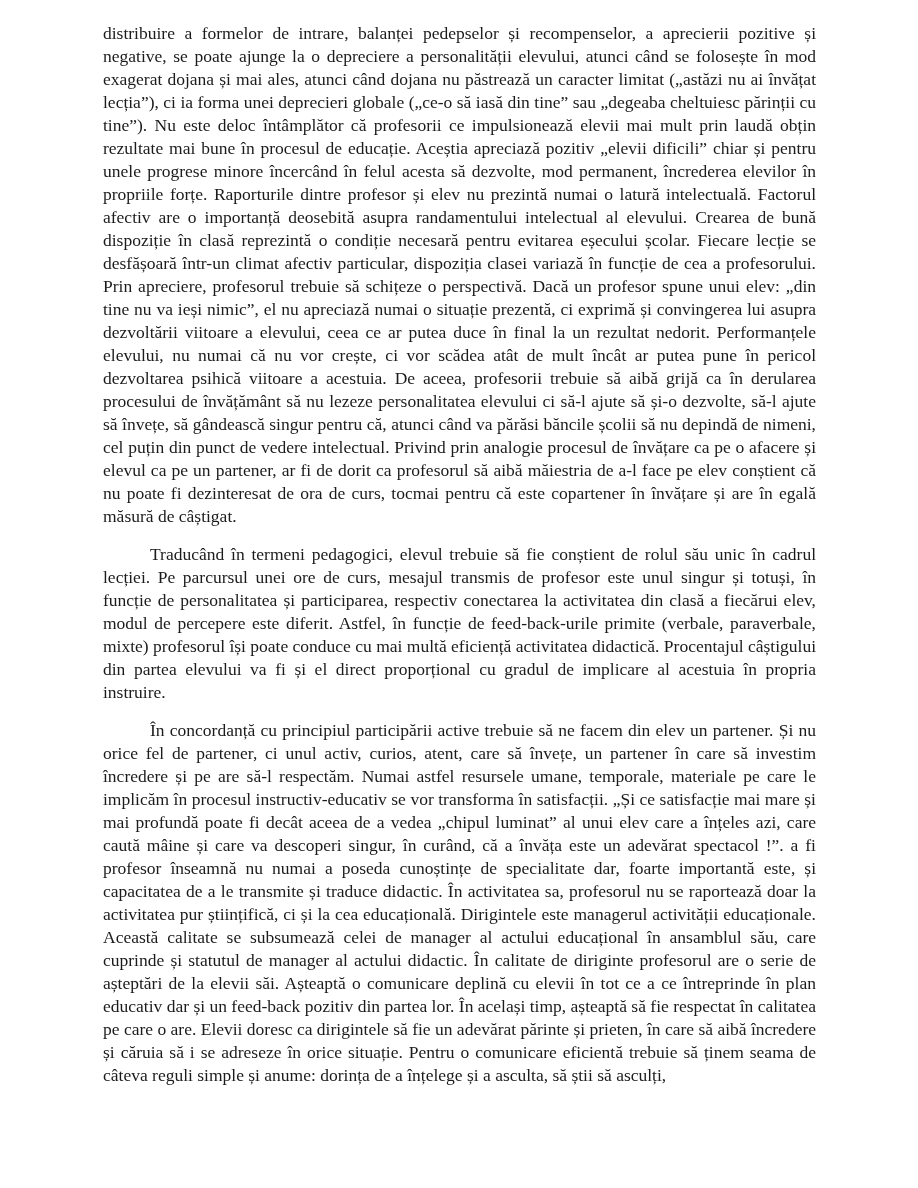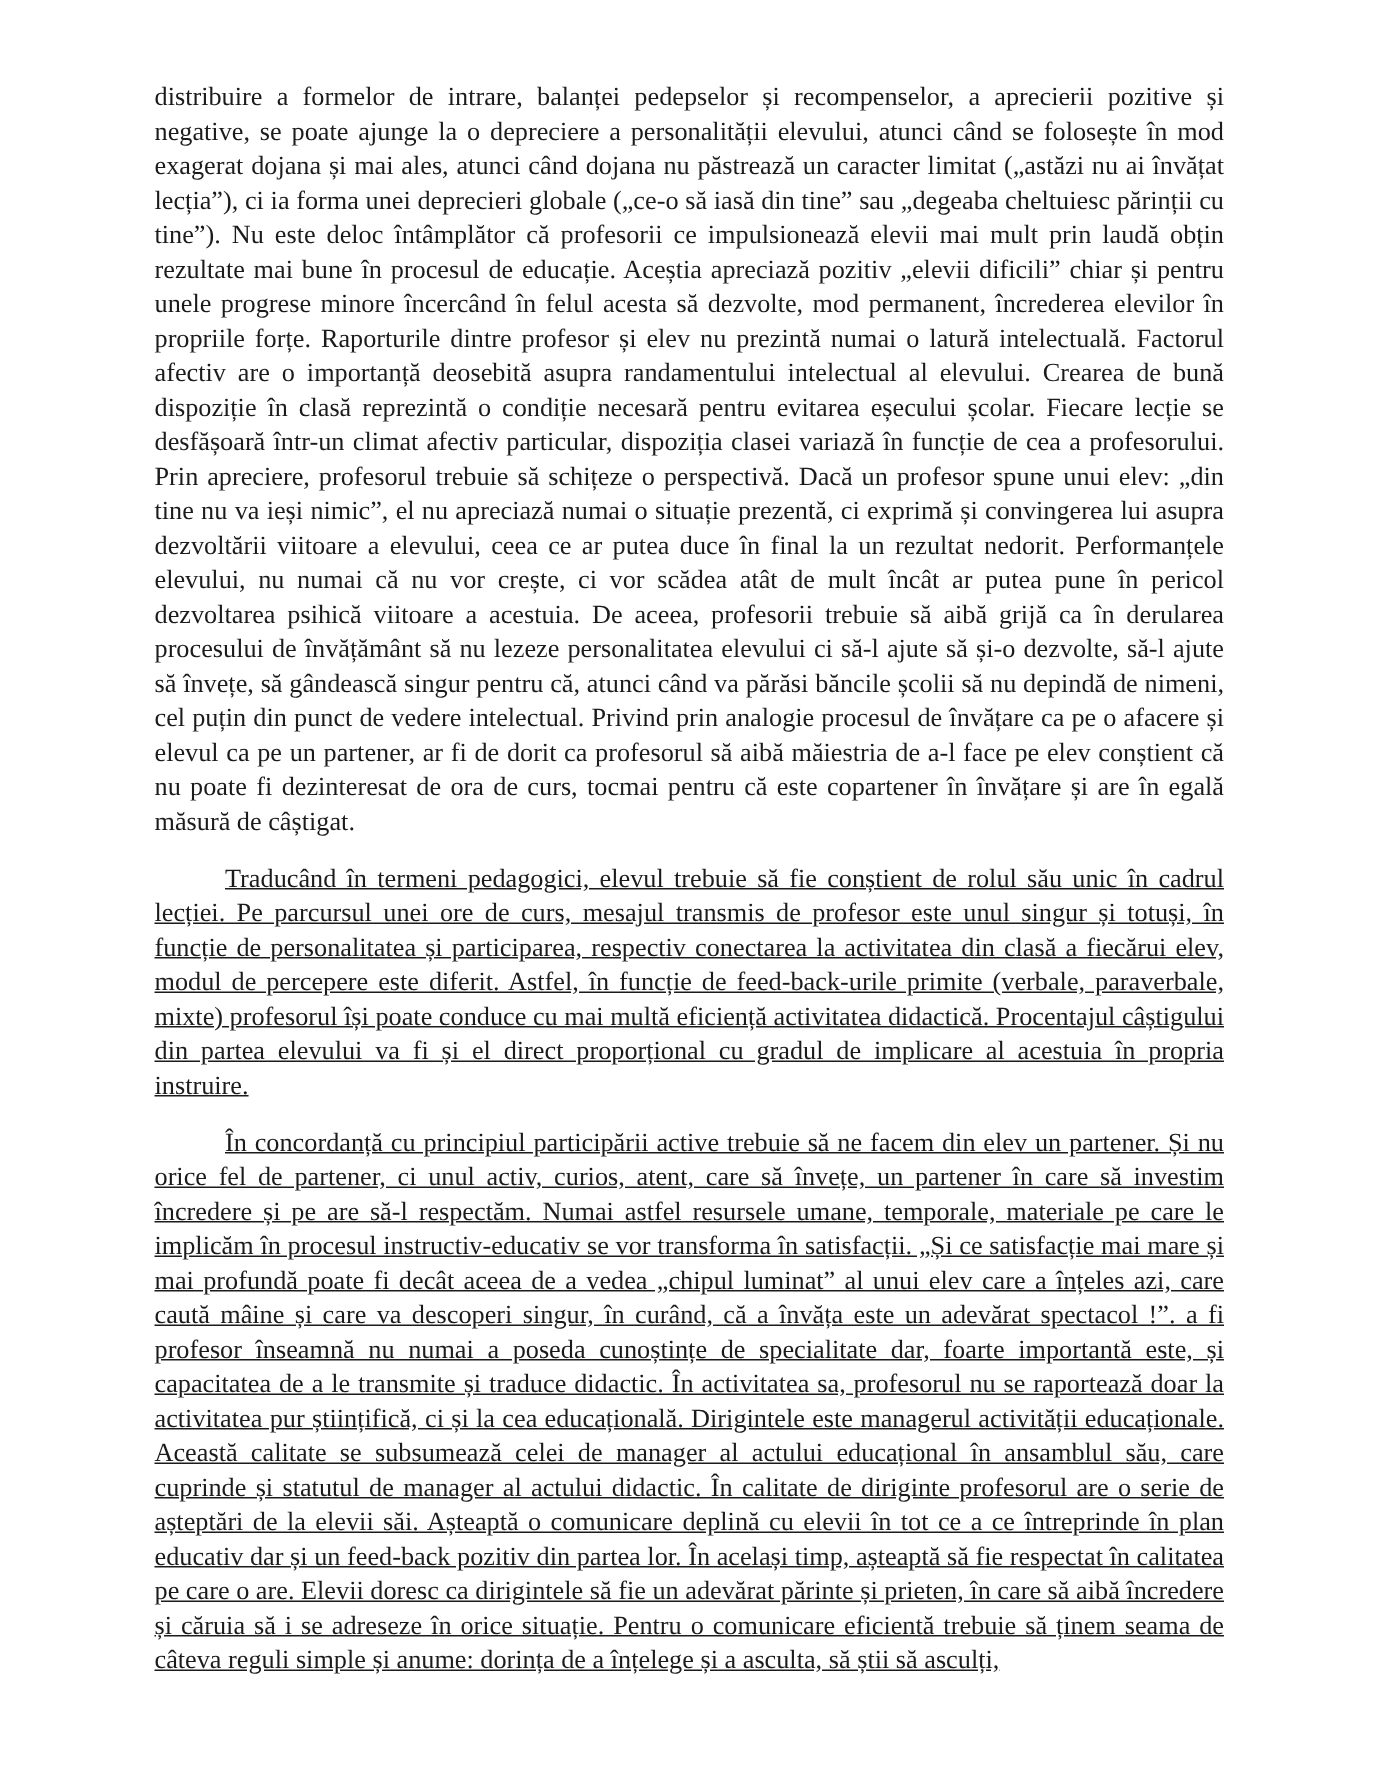--- a/index.html
+++ b/index.html
@@ -7,37 +7,36 @@
     padding: 0;
     background: #ffffff;
   }
   .page {
     position: relative;
     box-sizing: border-box;
     width: 918px;
     height: 1188px;
     margin: 0 auto;
     background: #ffffff;
-    padding: 53px 102px 0 103px;
+    padding: 22px 102px 0 103px;
     overflow: hidden;
   }
   .doc-body {
     font-family: "Liberation Serif", "DejaVu Serif", serif;
     font-size: 17.5px;
     line-height: 23px;
     color: #1b1b1b;
     text-align: justify;
   }
   .para {
     margin: 0 0 15px 0;
     padding: 0;
   }
   .para.indent {
     text-indent: 47px;
-    text-decoration: underline;
   }
 </style>
 </head>
 <body>
 
 <div class="page">
   <div class="doc-body">
     <p class="para">distribuire a formelor de intrare, balanței pedepselor și recompenselor, a aprecierii pozitive și negative, se poate ajunge la o depreciere a personalității elevului, atunci când se folosește în mod exagerat dojana și mai ales, atunci când dojana nu păstrează un caracter limitat („astăzi nu ai învățat lecția”), ci ia forma unei deprecieri globale („ce-o să iasă din tine” sau „degeaba cheltuiesc părinții cu tine”). Nu este deloc întâmplător că profesorii ce impulsionează elevii mai mult prin laudă obțin rezultate mai bune în procesul de educație. Aceștia apreciază pozitiv „elevii dificili” chiar și pentru unele progrese minore încercând în felul acesta să dezvolte, mod permanent, încrederea elevilor în propriile forțe. Raporturile dintre profesor și elev nu prezintă numai o latură intelectuală. Factorul afectiv are o importanță deosebită asupra randamentului intelectual al elevului. Crearea de bună dispoziție în clasă reprezintă o condiție necesară pentru evitarea eșecului școlar. Fiecare lecție se desfășoară într-un climat afectiv particular, dispoziția clasei variază în funcție de cea a profesorului. Prin apreciere, profesorul trebuie să schițeze o perspectivă. Dacă un profesor spune unui elev: „din tine nu va ieși nimic”, el nu apreciază numai o situație prezentă, ci exprimă și convingerea lui asupra dezvoltării viitoare a elevului, ceea ce ar putea duce în final la un rezultat nedorit. Performanțele elevului, nu numai că nu vor crește, ci vor scădea atât de mult încât ar putea pune în pericol dezvoltarea psihică viitoare a acestuia. De aceea, profesorii trebuie să aibă grijă ca în derularea procesului de învățământ să nu lezeze personalitatea elevului ci să-l ajute să și-o dezvolte, să-l ajute să învețe, să gândească singur pentru că, atunci când va părăsi băncile școlii să nu depindă de nimeni, cel puțin din punct de vedere intelectual. Privind prin analogie procesul de învățare ca pe o afacere și elevul ca pe un partener, ar fi de dorit ca profesorul să aibă măiestria de a-l face pe elev conștient că nu poate fi dezinteresat de ora de curs, tocmai pentru că este copartener în învățare și are în egală măsură de câștigat.</p>
     <p class="para indent">Traducând în termeni pedagogici, elevul trebuie să fie conștient de rolul său unic în cadrul lecției. Pe parcursul unei ore de curs, mesajul transmis de profesor este unul singur și totuși, în funcție de personalitatea și participarea, respectiv conectarea la activitatea din clasă a fiecărui elev, modul de percepere este diferit. Astfel, în funcție de feed-back-urile primite (verbale, paraverbale, mixte) profesorul își poate conduce cu mai multă eficiență activitatea didactică. Procentajul câștigului din partea elevului va fi și el direct proporțional cu gradul de implicare al acestuia în propria instruire.</p>
     <p class="para indent">În concordanță cu principiul participării active trebuie să ne facem din elev un partener. Și nu orice fel de partener, ci unul activ, curios, atent, care să învețe, un partener în care să investim încredere și pe are să-l respectăm. Numai astfel resursele umane, temporale, materiale pe care le implicăm în procesul instructiv-educativ se vor transforma în satisfacții. „Și ce satisfacție mai mare și mai profundă poate fi decât aceea de a vedea „chipul luminat” al unui elev care a înțeles azi, care caută mâine și care va descoperi singur, în curând, că a învăța este un adevărat spectacol !”. a fi profesor înseamnă nu numai a poseda cunoștințe de specialitate dar, foarte importantă este, și capacitatea de a le transmite și traduce didactic. În activitatea sa, profesorul nu se raportează doar la activitatea pur științifică, ci și la cea educațională. Dirigintele este managerul activității educaționale. Această calitate se subsumează celei de manager al actului educațional în ansamblul său, care cuprinde și statutul de manager al actului didactic. În calitate de diriginte profesorul are o serie de așteptări de la elevii săi. Așteaptă o comunicare deplină cu elevii în tot ce a ce întreprinde în plan educativ dar și un feed-back pozitiv din partea lor. În același timp, așteaptă să fie respectat în calitatea pe care o are. Elevii doresc ca dirigintele să fie un adevărat părinte și prieten, în care să aibă încredere și căruia să i se adreseze în orice situație. Pentru o comunicare eficientă trebuie să ținem seama de câteva reguli simple și anume: dorința de a înțelege și a asculta, să știi să asculți,</p>

